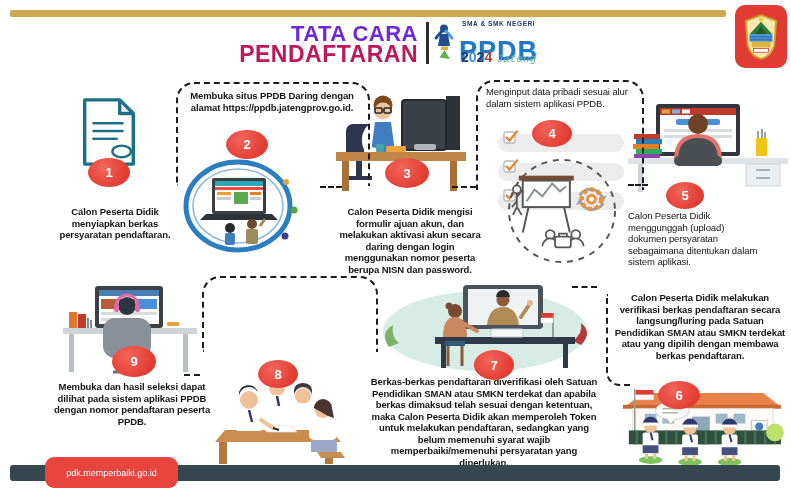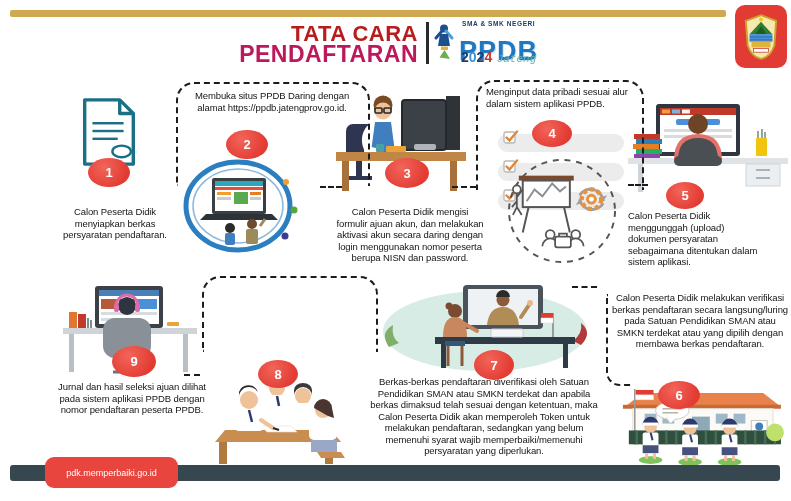--- a/index.html
+++ b/index.html
@@ -1,29 +1,29 @@
 <!DOCTYPE html>
 <html><head>
 <meta charset="utf-8">
 <style>
   html,body{margin:0;padding:0;background:#fff;}
   #poster{position:relative;width:791px;height:501px;background:#ffffff;overflow:hidden;
           font-family:"Liberation Sans",sans-serif;color:#111;}
   .abs{position:absolute;}
   .cap{position:absolute;font-size:9.5px;line-height:11.5px;color:#141414;letter-spacing:-0.1px;}
-  .center{text-align:center;}
+  .center{text-align:center;font-weight:bold;}
   .badge{position:absolute;background:radial-gradient(circle at 38% 32%,#f2655a,#e23b32 72%);
          border-radius:50%;color:#fff;font-weight:bold;font-size:13px;
          display:flex;align-items:center;justify-content:center;z-index:5;}
   .dash-box{position:absolute;border:2px dashed #1c1c1c;border-bottom:none;
             border-radius:18px 18px 0 0;z-index:1;}
   .stub{position:absolute;border-top:2.5px dashed #1c1c1c;height:0;z-index:1;}
   .bracket-l{position:absolute;border-left:2px dashed #1c1c1c;border-bottom:2px dashed #1c1c1c;
              border-radius:0 0 0 14px;z-index:1;}
-  .title1{position:absolute;font-weight:bold;font-size:22px;letter-spacing:.5px;color:#b91c1c;text-align:right;}
+  .title1{position:absolute;font-weight:bold;font-size:22px;letter-spacing:.5px;color:#6d28d9;text-align:right;}
   .title2{position:absolute;font-weight:bold;font-size:23px;letter-spacing:.5px;color:#be185d;text-align:right;}
   .vline{position:absolute;width:2.5px;background:#2a2a2a;}
   .tagline{position:absolute;font-size:6.5px;font-weight:bold;color:#1d3c6d;letter-spacing:.6px;}
   .ppdb{position:absolute;font-size:27px;font-weight:bold;color:#2079c0;letter-spacing:1px;
         text-shadow:1px 1px 0 #cfe3f5;}
   .yr{font-size:14px;font-weight:bold;}
   .region{font-family:Liberation Mono, monospace;font-style:italic;font-size:11px;color:#6fb5a8;}
   .goldbar{position:absolute;background:#cfa852;border-radius:2px;}
   .footbar{position:absolute;background:#37474f;border-radius:3px;}
   .pill{position:absolute;background:#e8453f;border-radius:9px;color:#fff;font-size:9px;
@@ -362,20 +362,20 @@
       <rect x="59" y="20" width="5" height="8" rx="2" fill="#e06aa8"></rect>
       <rect x="80" y="20" width="5" height="8" rx="2" fill="#e06aa8"></rect>
       <path d="M52 52 q0 -18 20 -18 q20 0 20 18 Z" fill="#2f8a7a"></path>
       <rect x="48" y="34" width="48" height="40" rx="12" fill="#8a9097"></rect>
       <rect x="68" y="74" width="8" height="10" fill="#6d737a"></rect>
       <path d="M58 88 h32 M72 84 v4" stroke="#6d737a" stroke-width="3"></path>
     </svg>
   </div>
   <div class="badge" style="left:112px;top:346px;width:44px;height:31px;">9</div>
   <div class="stub" style="left:184px;top:374px;width:16px;"></div>
-  <div class="cap center" style="left:52px;top:381px;width:160px;">Jurnal  dan hasil seleksi ajuan dilihat pada sistem aplikasi PPDB dengan nomor pendaftaran peserta PPDB.</div>
+  <div class="cap center" style="left:52px;top:381px;width:160px;">Membuka  dan hasil seleksi dapat dilihat pada sistem aplikasi PPDB dengan nomor pendaftaran peserta PPDB.</div>
 
   <div class="footbar" style="left:10px;top:465px;width:770px;height:16px;"></div>
   <div class="pill" style="left:45px;top:457px;width:133px;height:31px;">
     <span>pdk.memperbaiki.go.id</span>
   </div>
 
 </div>
 
 </body></html>

